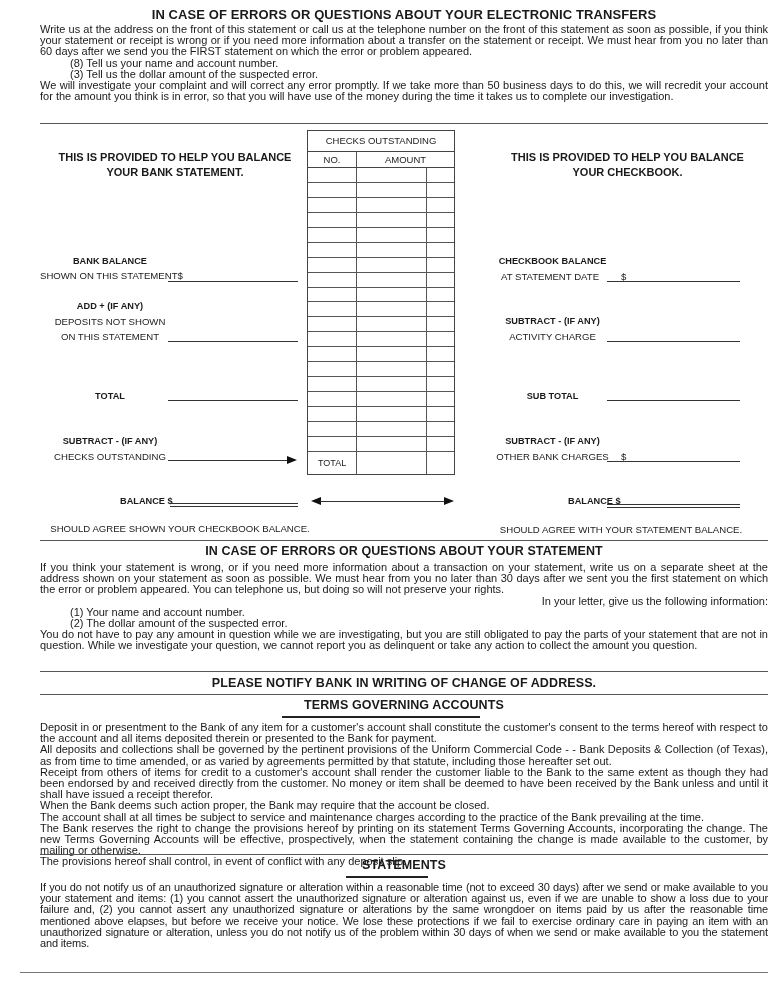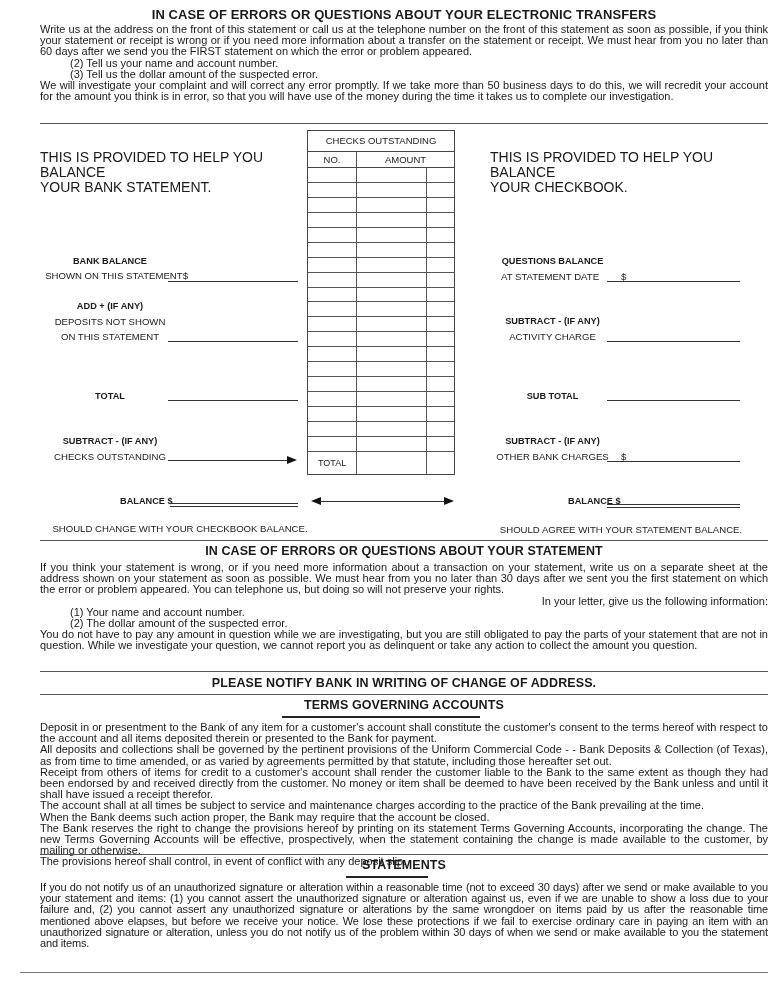--- a/index.html
+++ b/index.html
@@ -7,21 +7,21 @@
   .abs { position: absolute; margin-left: 20px; }
   .h1 { font-weight: bold; font-size: 13px; text-align: center; left: 0; width: 768px; letter-spacing: 0.1px; }
   .para { font-size: 11px; line-height: 11.2px; left: 20px; width: 728px; text-align: justify; }
   .para p { margin: 0; }
   .para .li { padding-left: 30px; text-align: left; }
   .rule { height: 0; border-top: 1.5px solid #555; }
   .bold-lbl { font-weight: bold; font-size: 9.2px; text-align: center; }
   .lbl { font-size: 9.6px; text-align: center; }
   .line { position: absolute; height: 0; border-top: 1px solid #333; }
   .dbl { position: absolute; height: 2px; border-top: 1px solid #333; border-bottom: 1px solid #333; }
-  .sideTitle { font-weight: normal; font-size: 14px; line-height: 15px; }
+  .sideTitle { font-weight: bold; font-size: 11px; text-align: center; line-height: 15px; }
   
   .checks { position: absolute; left: 307px; top: 130px; width: 148px; border: 1px solid #444; box-sizing: border-box; }
   .checks .hdr { height: 20px; font-size: 9.5px; text-align: center; line-height: 20px; border-bottom: 1px solid #444; }
   .checks .row { height: 14.95px; border-bottom: 1px solid #555; box-sizing: border-box; display: flex; }
   .checks .row:last-child { border-bottom: none; height: 22px; }
   .checks .c1 { width: 49px; border-right: 1px solid #555; box-sizing: border-box; font-size: 9px; line-height: 22px; padding-left: 10px; }
   .checks .c2 { width: 70px; border-right: 1px solid #555; box-sizing: border-box; }
   .checks .c3 { flex: 1; }
   .checks .subhdr { height: 16px; display: flex; border-bottom: 1px solid #444; box-sizing: border-box; font-size: 9.5px; line-height: 16px; }
   .checks .subhdr .n { width: 49px; border-right: 1px solid #555; box-sizing: border-box; text-align: center; }
@@ -29,52 +29,52 @@
   .arrow-r { position: absolute; width: 0; height: 0; border-top: 4px solid transparent; border-bottom: 4px solid transparent; border-left: 10px solid #111; }
   .arrow-l { position: absolute; width: 0; height: 0; border-top: 4px solid transparent; border-bottom: 4px solid transparent; border-right: 10px solid #111; }
   .underline-title { position: absolute; height: 0; border-top: 2px solid #222; }
 </style>
 </head>
 <body>
 
 <div class="abs h1" style="top:7px;">IN CASE OF ERRORS OR QUESTIONS ABOUT YOUR ELECTRONIC TRANSFERS</div>
 <div class="abs para" style="top:24px;">
   <p>Write us at the address on the front of this statement or call us at the telephone number on the front of this statement as soon as possible, if you think your statement or receipt is wrong or if you need more information about a transfer on the statement or receipt. We must hear from you no later than 60 days after we send you the FIRST statement on which the error or problem appeared.</p>
-  <p class="li">(2)  Tell us your name and account number.</p>
+  <p class="li">(8)  Tell us your name and account number.</p>
   <p class="li">(3)  Tell us the dollar amount of the suspected error.</p>
   <p>We will investigate your complaint and will correct any error promptly. If we take more than 50 business days to do this, we will recredit your account for the amount you think is in error, so that you will have use of the money during the time it takes us to complete our investigation.</p>
 </div>
 <div class="abs rule" style="top:123px; left:20px; width:735px;"></div>
 
 <div class="abs sideTitle" style="top:150px; left:20px; width:270px;">
   <div>THIS IS PROVIDED TO HELP YOU BALANCE</div>
   <div>YOUR BANK STATEMENT.</div>
 </div>
 
 <div class="abs bold-lbl" style="top:256px; left:20px; width:140px;">BANK BALANCE</div>
-<div class="abs lbl" style="top:270px; left:20px; width:148px; text-align:right;">SHOWN ON THIS STATEMENT$</div>
+<div class="abs lbl" style="top:270px; left:20px; width:148px; text-align:left;">SHOWN ON THIS STATEMENT$</div>
 <div class="line" style="top:281px; left:168px; width:130px;"></div>
 
 <div class="abs bold-lbl" style="top:301px; left:20px; width:140px;">ADD + (IF ANY)</div>
 <div class="abs lbl" style="top:316px; left:20px; width:140px;">DEPOSITS NOT SHOWN</div>
 <div class="abs lbl" style="top:331px; left:20px; width:140px;">ON THIS STATEMENT</div>
 <div class="line" style="top:341px; left:168px; width:130px;"></div>
 
 <div class="abs bold-lbl" style="top:391px; left:20px; width:140px;">TOTAL</div>
 <div class="line" style="top:400px; left:168px; width:130px;"></div>
 
 <div class="abs bold-lbl" style="top:436px; left:20px; width:140px;">SUBTRACT - (IF ANY)</div>
 <div class="abs lbl" style="top:451px; left:20px; width:140px;">CHECKS OUTSTANDING</div>
 <div class="line" style="top:460px; left:168px; width:120px;"></div>
 <div class="arrow-r" style="top:456px; left:287px;"></div>
 
 <div class="abs bold-lbl" style="top:496px; left:100px; width:70px; text-align:left;">BALANCE  $</div>
 <div class="dbl" style="top:503px; left:170px; width:128px;"></div>
 
-<div class="abs lbl" style="top:523px; left:20px; width:280px;">SHOULD CHANGE WITH YOUR CHECKBOOK BALANCE.</div>
+<div class="abs lbl" style="top:523px; left:20px; width:280px;">SHOULD AGREE SHOWN YOUR CHECKBOOK BALANCE.</div>
 
 <div class="checks">
   <div class="hdr">CHECKS OUTSTANDING</div>
   <div class="subhdr">
     <div class="n">NO.</div>
     <div class="a">AMOUNT</div>
   </div>
   <div id="checks-rows">
       <div class="row">
         <div class="c1"></div>
@@ -181,21 +181,21 @@
 
 <div class="arrow-l" style="top:497px; left:311px;"></div>
 <div class="line" style="top:501px; left:320px; width:126px; border-top-width:1.5px;"></div>
 <div class="arrow-r" style="top:497px; left:444px;"></div>
 
 <div class="abs sideTitle" style="top:150px; left:470px; width:275px;">
   <div>THIS IS PROVIDED TO HELP YOU BALANCE</div>
   <div>YOUR CHECKBOOK.</div>
 </div>
 
-<div class="abs bold-lbl" style="top:256px; left:470px; width:125px;">QUESTIONS BALANCE</div>
+<div class="abs bold-lbl" style="top:256px; left:470px; width:125px;">CHECKBOOK BALANCE</div>
 <div class="abs lbl" style="top:271px; left:475px; width:110px;">AT STATEMENT DATE</div>
 <div class="abs lbl" style="top:271px; left:601px;">$</div>
 <div class="line" style="top:281px; left:607px; width:133px;"></div>
 
 <div class="abs bold-lbl" style="top:316px; left:470px; width:125px;">SUBTRACT - (IF ANY)</div>
 <div class="abs lbl" style="top:331px; left:470px; width:125px;">ACTIVITY CHARGE</div>
 <div class="line" style="top:341px; left:607px; width:133px;"></div>
 
 <div class="abs bold-lbl" style="top:391px; left:470px; width:125px;">SUB TOTAL</div>
 <div class="line" style="top:400px; left:607px; width:133px;"></div>
@@ -224,22 +224,22 @@
 <div class="abs rule" style="top:671px; left:20px; width:735px;"></div>
 <div class="abs h1" style="top:676px; font-size:12.5px;">PLEASE NOTIFY BANK IN WRITING OF CHANGE OF ADDRESS.</div>
 <div class="abs rule" style="top:694px; left:20px; width:735px;"></div>
 
 <div class="abs h1" style="top:698px; font-size:12.5px;">TERMS GOVERNING ACCOUNTS</div>
 <div class="underline-title" style="top:716px; left:282px; width:198px;"></div>
 <div class="abs para" style="top:722px;">
   <p>Deposit in or presentment to the Bank of any item for a customer's account shall constitute the customer's consent to the terms hereof with respect to the account and all items deposited therein or presented to the Bank for payment.</p>
   <p>All deposits and collections shall be governed by the pertinent provisions of the Uniform Commercial Code - - Bank Deposits &amp; Collection (of Texas), as from time to time amended, or as varied by agreements permitted by that statute, including those hereafter set out.</p>
   <p>Receipt from others of items for credit to a customer's account shall render the customer liable to the Bank to the same extent as though they had been endorsed by and received directly from the customer. No money or item shall be deemed to have been received by the Bank unless and until it shall have issued a receipt therefor.</p>
+  <p>When the Bank deems such action proper, the Bank may require that the account be closed.</p>
   <p>The account shall at all times be subject to service and maintenance charges according to the practice of the Bank prevailing at the time.</p>
-  <p>When the Bank deems such action proper, the Bank may require that the account be closed.</p>
   <p>The Bank reserves the right to change the provisions hereof by printing on its statement Terms Governing Accounts, incorporating the change. The new Terms Governing Accounts will be effective, prospectively, when the statement containing the change is made available to the customer, by mailing or otherwise.</p>
   <p>The provisions hereof shall control, in event of conflict with any deposit slip.</p>
 </div>
 
 <div class="abs rule" style="top:854px; left:20px; width:735px;"></div>
 
 <div class="abs h1" style="top:858px; font-size:12.5px;">STATEMENTS</div>
 <div class="underline-title" style="top:876px; left:346px; width:82px;"></div>
 <div class="abs para" style="top:882px; letter-spacing:-0.15px;">If you do not notify us of an unauthorized signature or alteration within a reasonable time (not to exceed 30 days) after we send or make available to you your statement and items: (1) you cannot assert the unauthorized signature or alteration against us, even if we are unable to show a loss due to your failure and, (2) you cannot assert any unauthorized signature or alterations by the same wrongdoer on items paid by us after the reasonable time mentioned above elapses, but before we receive your notice. We lose these protections if we fail to exercise ordinary care in paying an item with an unauthorized signature or alteration, unless you do not notify us of the problem within 30 days of when we send or make available to you the statement and items.</div>
 

